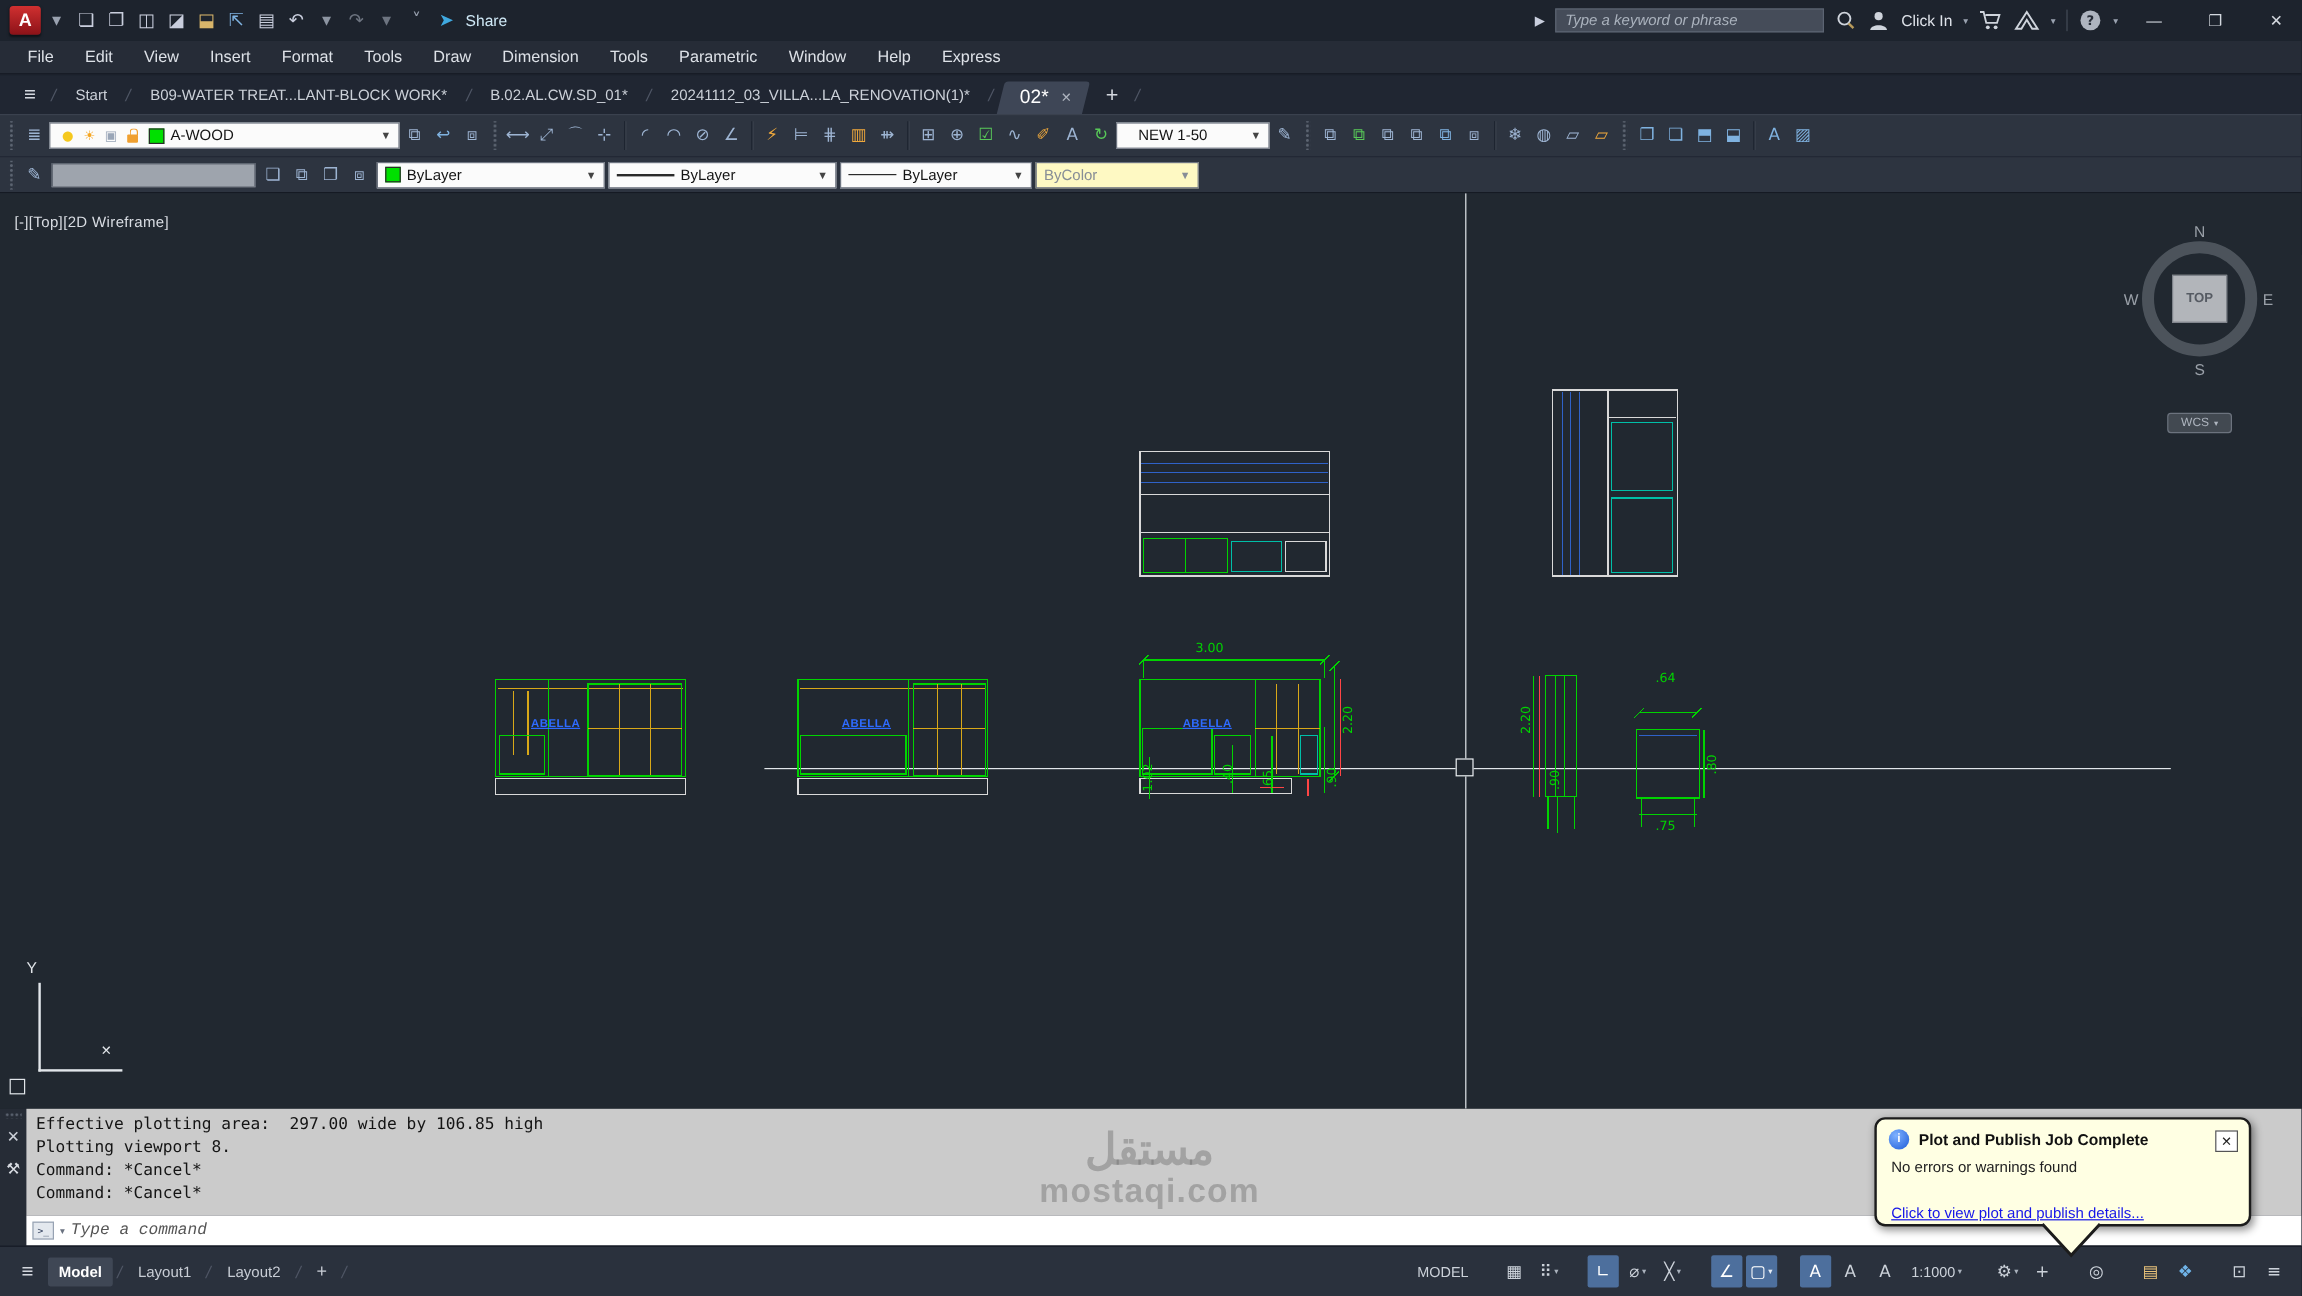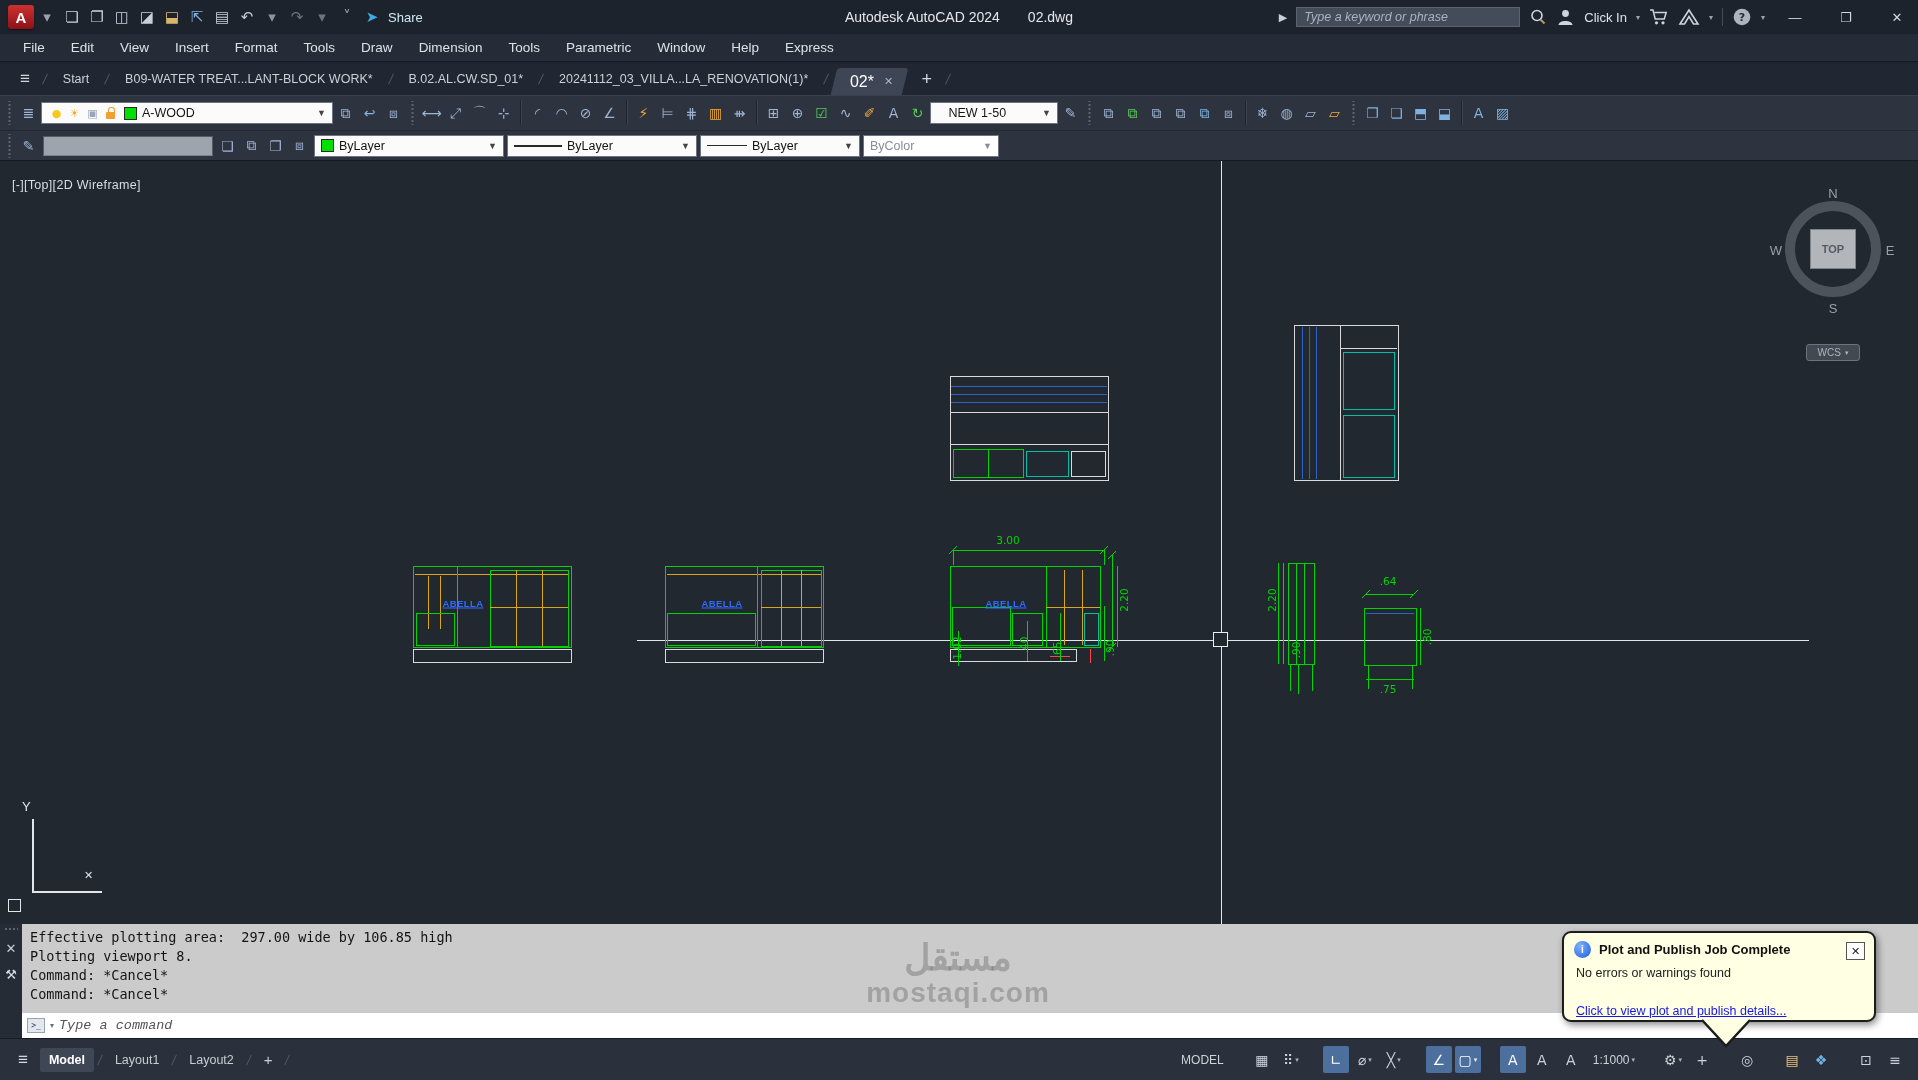--- a/index.html
+++ b/index.html
@@ -37,21 +37,21 @@
 .plus{color:#d3d7de;font-size:18px;padding:0 12px}
 
 .row1{position:absolute;top:95px;height:36px;left:0;right:0;background:#2d3440;border-top:1px solid #3a414e;border-bottom:1px solid #222835;display:flex;align-items:center;padding:0 3px;gap:1px}
 .row2{position:absolute;top:131px;height:30px;left:0;right:0;background:#2d3440;border-bottom:1px solid #151a23;display:flex;align-items:center;padding:0 3px;gap:3px}
 .icstrip{display:flex;align-items:center;gap:1px}
 .ticon{min-width:23px;height:25px;display:flex;align-items:center;justify-content:center;color:#9db4d2;font-size:14px;font-family:"DejaVu Sans",sans-serif}
 .tsep{width:1px;height:24px;background:#1d2430;box-shadow:1px 0 0 rgba(255,255,255,.08);margin:0 4px}
 .tgrip{width:5px;height:24px;margin:0 4px;background-image:radial-gradient(circle,#5d6572 1px,transparent 1.3px);background-size:4px 4px;background-position:center}
 .combo{height:22px;background:#fbfbfb;border:1px solid #6d7480;display:flex;align-items:center;padding:0 6px;gap:5px;color:#141414;font-size:12.5px}
 .combo .chev{margin-left:auto;color:#444;font-size:9px;padding-left:8px}
-.combo.disabled{background:#ffffff;color:#878d96}
+.combo.disabled{background:#fef9c3;color:#878d96}
 .combo .m{min-width:17px;height:18px;font-size:11px}
 .swatch{width:13px;height:13px;background:#00e000;border:1px solid #2a2a2a;flex:none}
 .lcombo{width:292px}
 .dstyle{width:128px}
 .ccombo{width:190px}
 .ltcombo{width:190px}
 .lwcombo{width:160px}
 .pscombo{width:136px}
 .lineglyph{width:48px;height:0;border-top:2px solid #2a2a2a}
 .lineglyph.thin{border-top-width:1px;width:40px}
@@ -133,23 +133,20 @@
           <span class="ticon" style="color: rgb(127, 178, 224);">⇱</span>
           <span class="ticon">▤</span>
           <span class="ticon">↶</span>
           <span class="ticon" style="color: rgb(141, 149, 162);">▾</span>
           <span class="ticon" style="color: rgb(109, 116, 128);">↷</span>
           <span class="ticon" style="color: rgb(109, 116, 128);">▾</span>
           <span class="ticon" style="color: rgb(154, 162, 176);">˅</span>
           <span class="ticon" style="color: rgb(63, 169, 224);">➤</span>
         </span>
       <span class="share">Share</span>
-    </div>
-    <div class="apptitle">
-      <span>Autodesk AutoCAD 2024</span><span class="doc">02.dwg</span>
     </div>
     <div class="tbright">
       <span class="tb-arrow">▶</span>
       <input class="searchbox" placeholder="Type a keyword or phrase" style="">
       <span class="tbsvg">
         <svg width="18" height="18" viewBox="0 0 18 18">
             <circle cx="8" cy="7.5" r="5" fill="none" stroke="#cfd4dc" stroke-width="1.6"></circle>
             <line x1="11.5" y1="11.5" x2="15.5" y2="15.5" stroke="#b89a5a" stroke-width="2"></line>
           </svg>
       </span>
@@ -438,21 +435,21 @@
     <span class="abella" style="left:1006px;top:442px">ABELLA</span>
 
     <span class="dim" style="left:1008px;top:379px">3.00</span>
     <span class="dimv" style="left:1124px;top:439px">2.20</span>
     <span class="dimv" style="left:957px;top:487px">1.02</span>
     <span class="dimv" style="left:1024px;top:484px">.40</span>
     <span class="dimv" style="left:1057px;top:489px">.65</span>
     <span class="dimv" style="left:1110px;top:487px">.90</span>
     <span class="dimv" style="left:1272px;top:439px">2.20</span>
     <span class="dimv" style="left:1296px;top:489px">.90</span>
-    <span class="dim" style="left:1388px;top:420px">.64</span>
+    <span class="dim" style="left:1388px;top:404px">.64</span>
     <span class="dimv" style="left:1427px;top:476px">.80</span>
     <span class="dim" style="left:1388px;top:528px">.75</span>
 
     <span class="vc-ring"></span>
     <span class="vc-l" style="left:1833px;top:32px">N</span>
     <span class="vc-l" style="left:1776px;top:89px">W</span>
     <span class="vc-l" style="left:1890px;top:89px">E</span>
     <span class="vc-l" style="left:1833px;top:147px">S</span>
     <span class="vc-top">TOP</span>
     <span class="wcschip">

